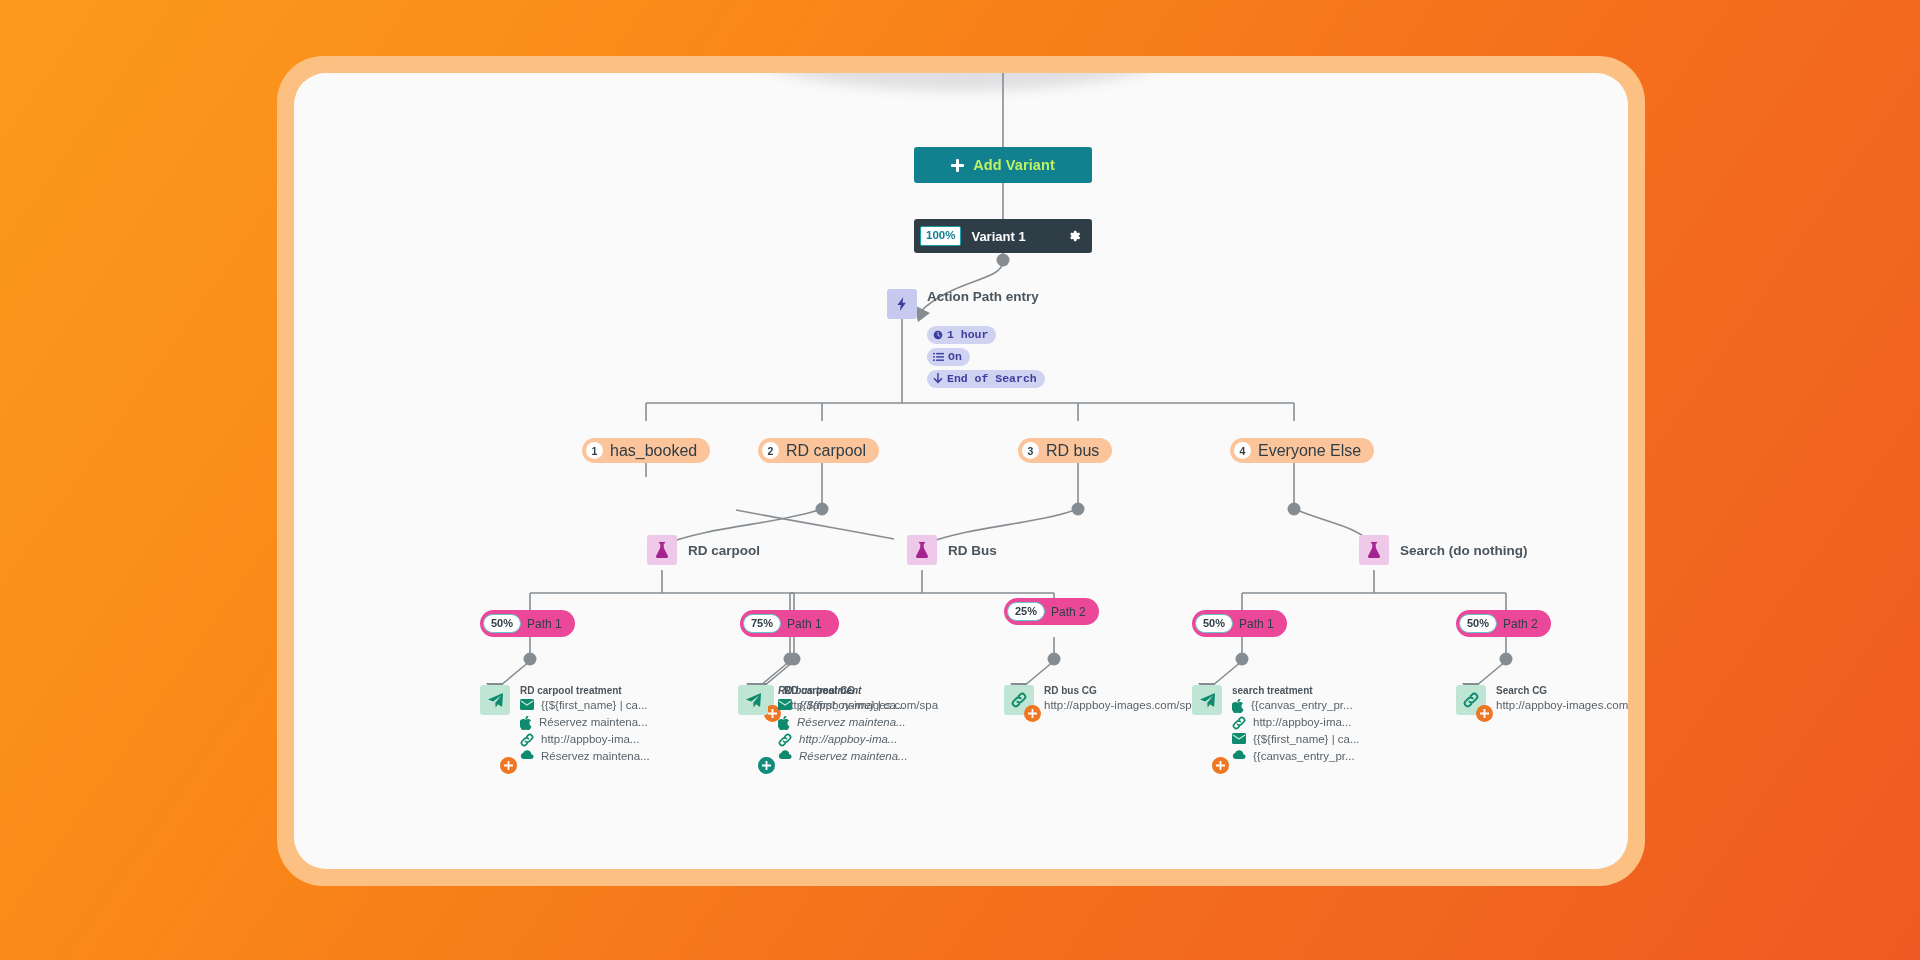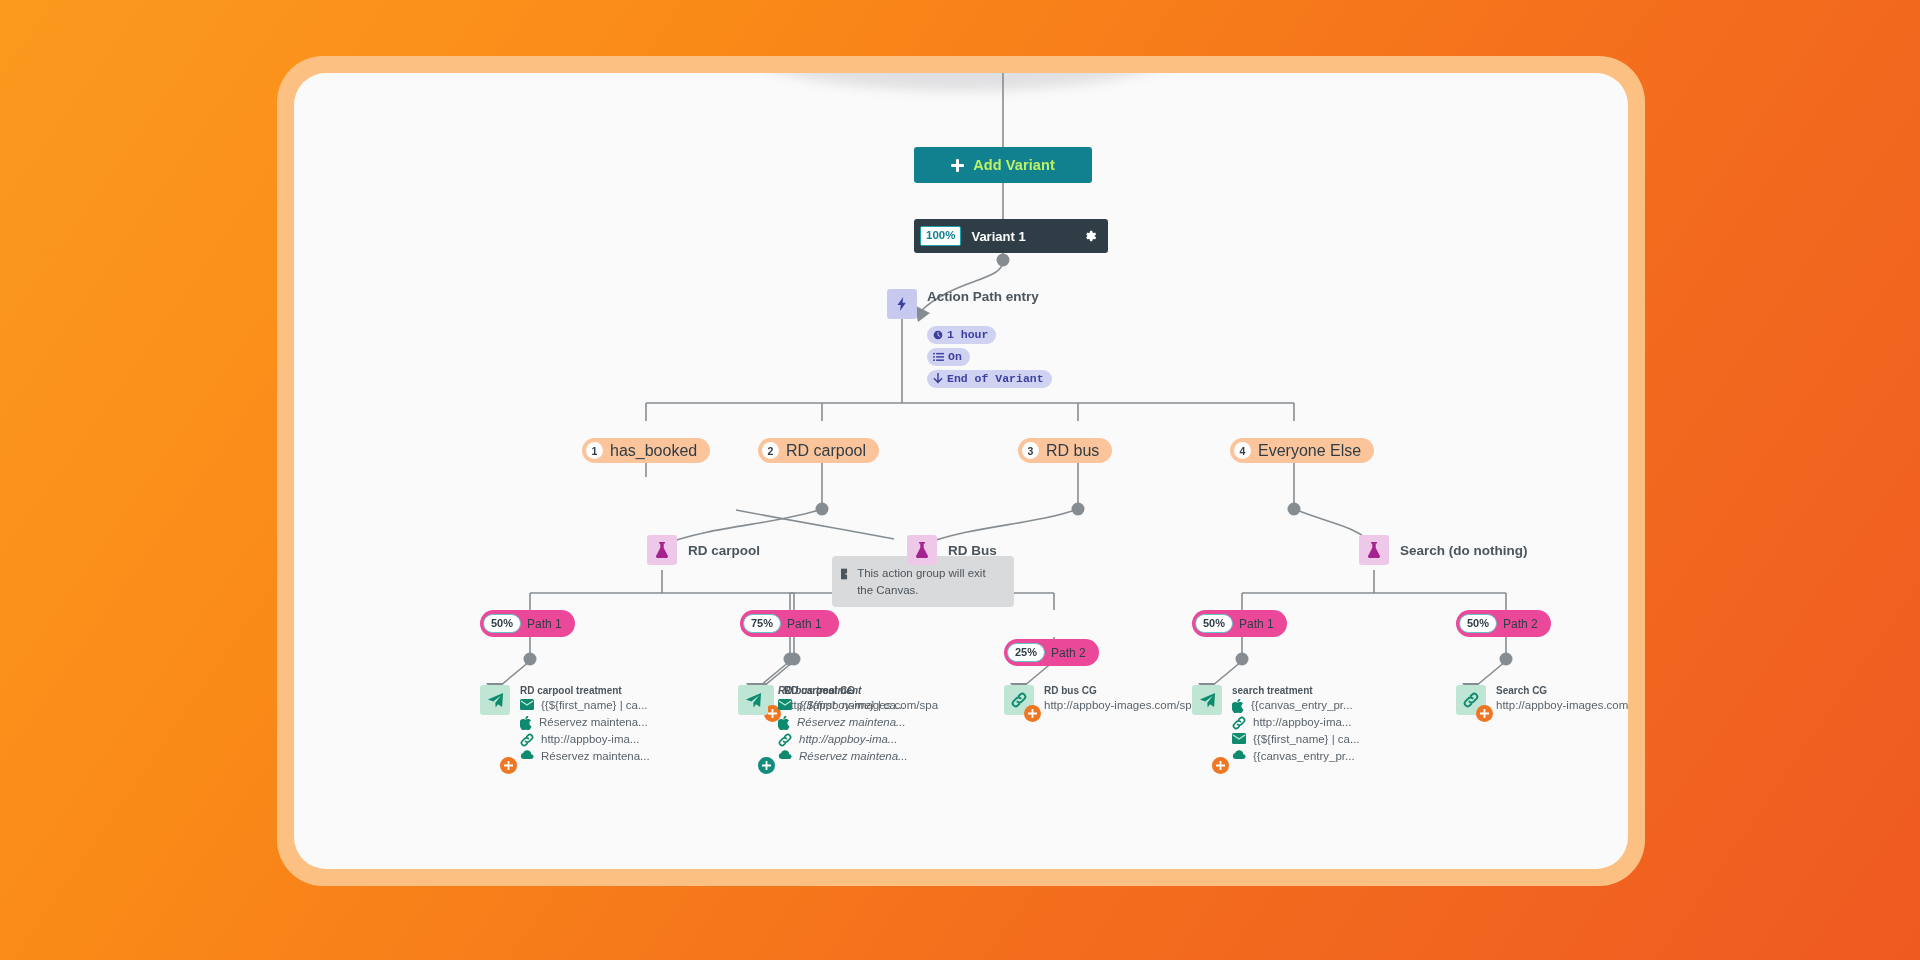--- a/index.html
+++ b/index.html
@@ -61,21 +61,21 @@
   }
   .plus-glyph:before, .plus-glyph:after {
     content:""; position: absolute; background: #fff; border-radius: 1px;
   }
   .plus-glyph:before { left: 5px; top: 0; width: 3px; height: 13px; }
   .plus-glyph:after  { left: 0; top: 5px; width: 13px; height: 3px; }
 
   
   #variant-bar {
     left: 620px; top: 146px;
-    width: 194px; height: 34px;
+    width: 178px; height: 34px;
     background: #2f3d47;
     border-radius: 3px;
     display: flex; align-items: center;
     padding: 0 10px 0 6px;
     gap: 10px;
   }
   #variant-pct {
     background: #fff; color: #118190;
     border: 1.5px solid #19a2ae;
     border-radius: 2px;
@@ -328,21 +328,21 @@
               </g>
             </svg>
             <span>On</span>
           </span>
         </div>
         <div class="chip-row">
           <span class="chip">
             <svg width="10" height="11" viewBox="0 0 10 12">
               <path fill="#3c3f9e" d="M4.2 0h1.6v8.2l3-3 1.1 1.1L5 11.4 0 6.3l1.1-1.1 3.1 3z"></path>
             </svg>
-            <span>End of Variant</span>
+            <span>End of Search</span>
           </span>
         </div>
       </div>
     </div>
 
     <div class="node cond-pill" style="left:288px; top:365px;">
       <span class="cond-num">1</span>
       <span class="cond-text">has_booked</span>
     </div>
     <div class="node cond-pill" style="left:464px; top:365px;">
@@ -351,28 +351,20 @@
     </div>
     <div class="node cond-pill" style="left:724px; top:365px;">
       <span class="cond-num">3</span>
       <span class="cond-text">RD bus</span>
     </div>
     <div class="node cond-pill" style="left:936px; top:365px;">
       <span class="cond-num">4</span>
       <span class="cond-text">Everyone Else</span>
     </div>
 
-    <div class="node" id="exit-note">
-      <svg width="12" height="14" viewBox="0 0 12 14" style="margin-top:2px">
-        <path fill="#4b555d" d="M0 0h8v14H0z"></path>
-        <path fill="#d9dadb" d="M5.6 6.2h3.6v1.6H5.6z"></path>
-        <path fill="#d9dadb" d="M8 4.6l3 2.4-3 2.4z"></path>
-      </svg>
-      <span>This action group will exit the Canvas.</span>
-    </div>
 
     <div class="node flask-node" style="left:353px; top:462px;">
       <div class="icon-tile tile-purple">
         <svg width="16" height="18" viewBox="0 0 16 18">
           <path fill="#a5238f" d="M5 1h6v1.6H9.7v4.1l4.1 8.1c.5 1 0 2.2-1.2 2.2H3.4c-1.2 0-1.7-1.2-1.2-2.2l4.1-8.1V2.6H5z"></path>
         </svg>
       </div>
       <span class="flask-label">RD carpool</span>
     </div>
     <div class="node flask-node" style="left:613px; top:462px;">
@@ -397,21 +389,21 @@
       <span class="pct-text">Path 1</span>
     </div>
     <div class="node pct-pill" style="left:450px; top:537px;">
       <span class="pct-chip">50%</span>
       <span class="pct-text">Path 2</span>
     </div>
     <div class="node pct-pill" style="left:446px; top:537px;">
       <span class="pct-chip">75%</span>
       <span class="pct-text">Path 1</span>
     </div>
-    <div class="node pct-pill" style="left:710px; top:566px;">
+    <div class="node pct-pill" style="left:710px; top:525px;">
       <span class="pct-chip">25%</span>
       <span class="pct-text">Path 2</span>
     </div>
     <div class="node pct-pill" style="left:898px; top:537px;">
       <span class="pct-chip">50%</span>
       <span class="pct-text">Path 1</span>
     </div>
     <div class="node pct-pill" style="left:1162px; top:537px;">
       <span class="pct-chip">50%</span>
       <span class="pct-text">Path 2</span>

